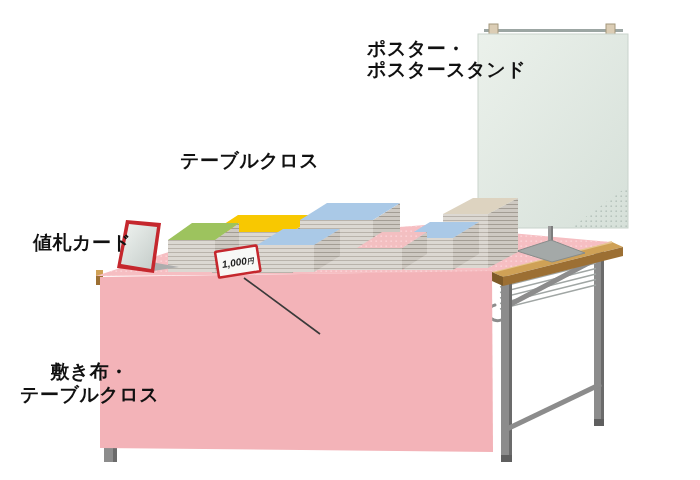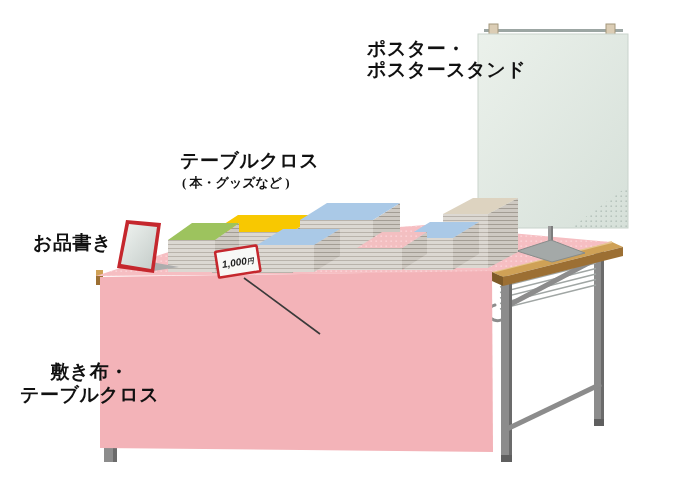--- a/index.html
+++ b/index.html
@@ -170,17 +170,16 @@
       <rect x="215" y="252" width="42" height="26" rx="1" fill="var(--card-face,#f8f8f6)" class="s-red" stroke-width="2.5"></rect>
       <text x="236" y="269" text-anchor="middle" class="price-text"><tspan>1,000</tspan><tspan class="price-unit">円</tspan></text>
     </g>
 
     <line x1="244" y1="278" x2="320" y2="334" stroke="var(--leader-line,#3a3a3a)" stroke-width="1.6"></line>
   </svg>
 
   <div class="lbl lbl-poster">ポスター・
 ポスタースタンド</div>
   <div class="lbl lbl-items">テーブルクロス</div>
-  <div class="lbl lbl-items-sub">( 本・グッズなど )</div>
-  <div class="lbl lbl-menu">お品書き</div>
+  <div class="lbl lbl-menu">値札カード</div>
   <div class="lbl lbl-cloth">敷き布・
 テーブルクロス</div>
 </div>
 
 </body></html>

